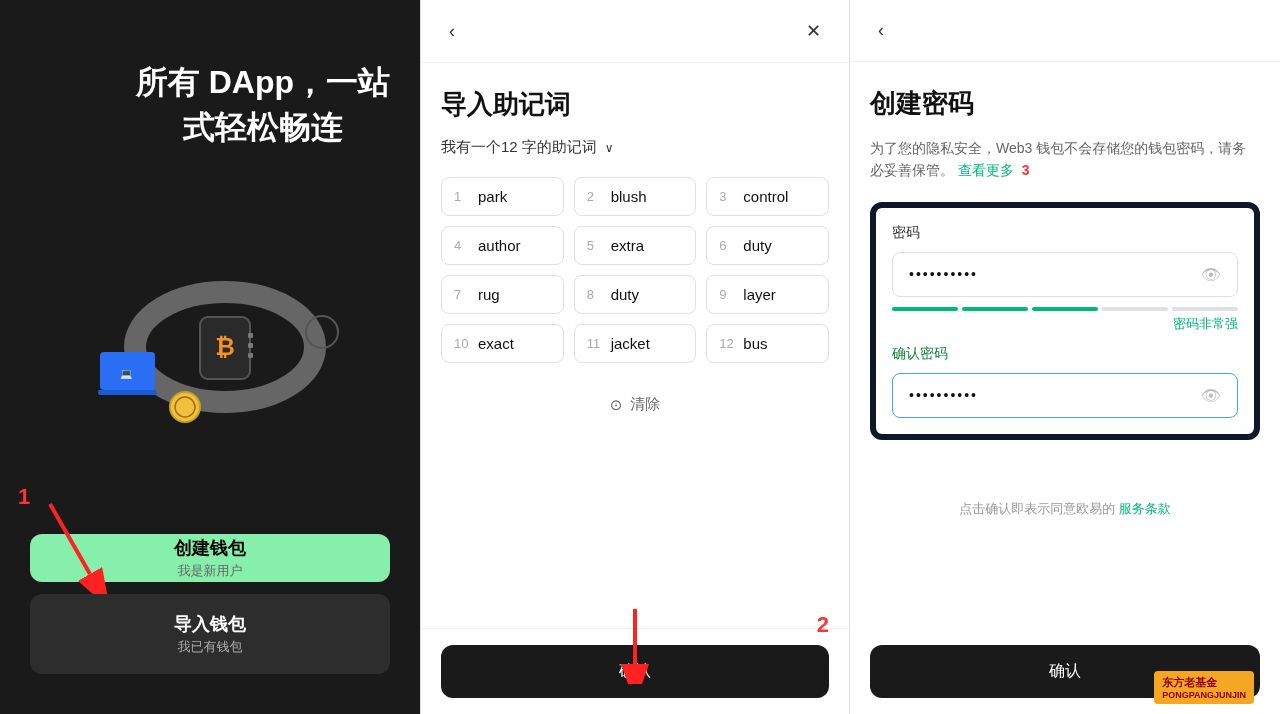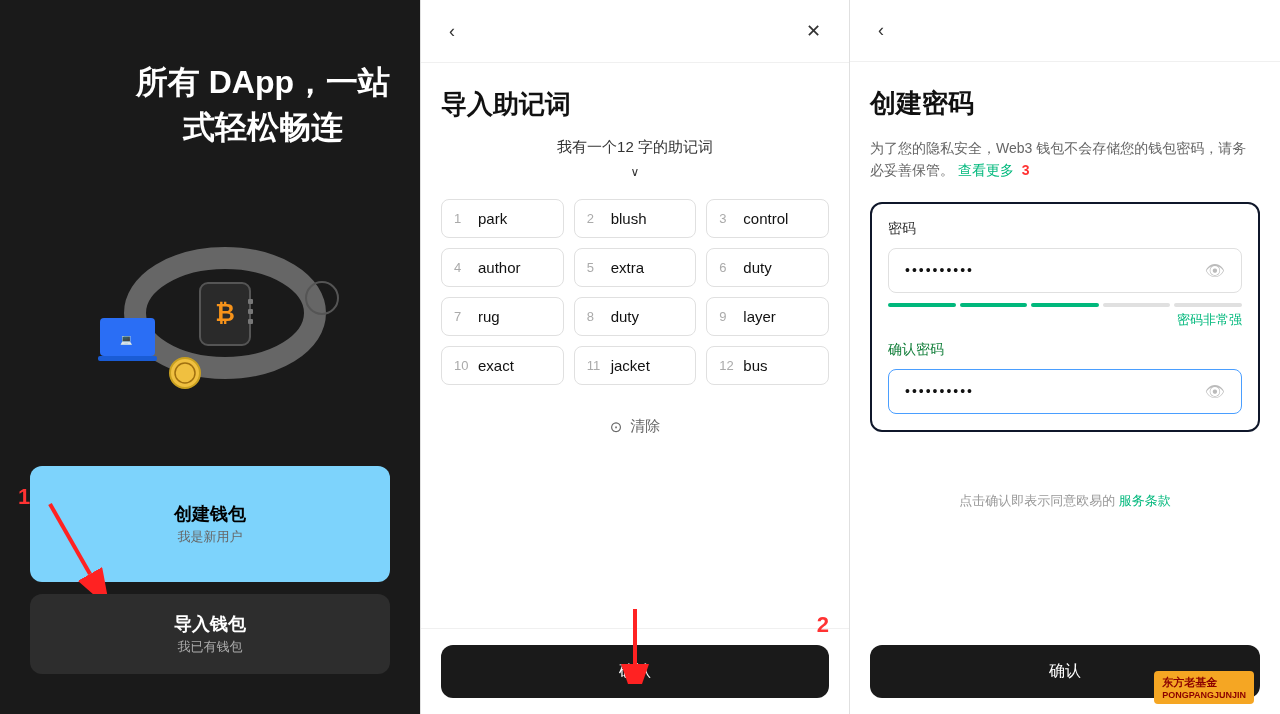--- a/index.html
+++ b/index.html
@@ -36,25 +36,25 @@
     }
 
     .panel-1-buttons {
       width: 100%;
       display: flex;
       flex-direction: column;
       gap: 12px;
     }
 
     .btn-create {
-      background: #7dd3fc;
+      background: #86efac;
       color: black;
       border: none;
       border-radius: 12px;
-      padding: 36px;
+      padding: 2px;
       width: 100%;
       cursor: pointer;
       display: flex;
       flex-direction: column;
       align-items: center;
     }
 
     .btn-create .main-text {
       font-size: 18px;
       font-weight: bold;
@@ -136,21 +136,20 @@
     }
 
     .mnemonic-selector {
       display: flex;
       align-items: center;
       gap: 8px;
       margin-bottom: 20px;
       font-size: 15px;
       color: #333;
       cursor: pointer;
-      flex-direction: column;
     }
 
     .mnemonic-selector .chevron {
       font-size: 12px;
     }
 
     .mnemonic-grid {
       display: grid;
       grid-template-columns: repeat(3, 1fr);
       gap: 10px;
@@ -228,21 +227,21 @@
       line-height: 1.6;
       margin-bottom: 20px;
     }
 
     .panel-3-desc a {
       color: #00b87c;
       text-decoration: none;
     }
 
     .password-section {
-      border: 2px solid #0f172a;
+      border: 6px solid #0f172a;
       border-radius: 12px;
       padding: 16px;
       margin-bottom: 20px;
     }
 
     .field-label {
       font-size: 14px;
       color: #333;
       margin-bottom: 10px;
       font-weight: 500;

